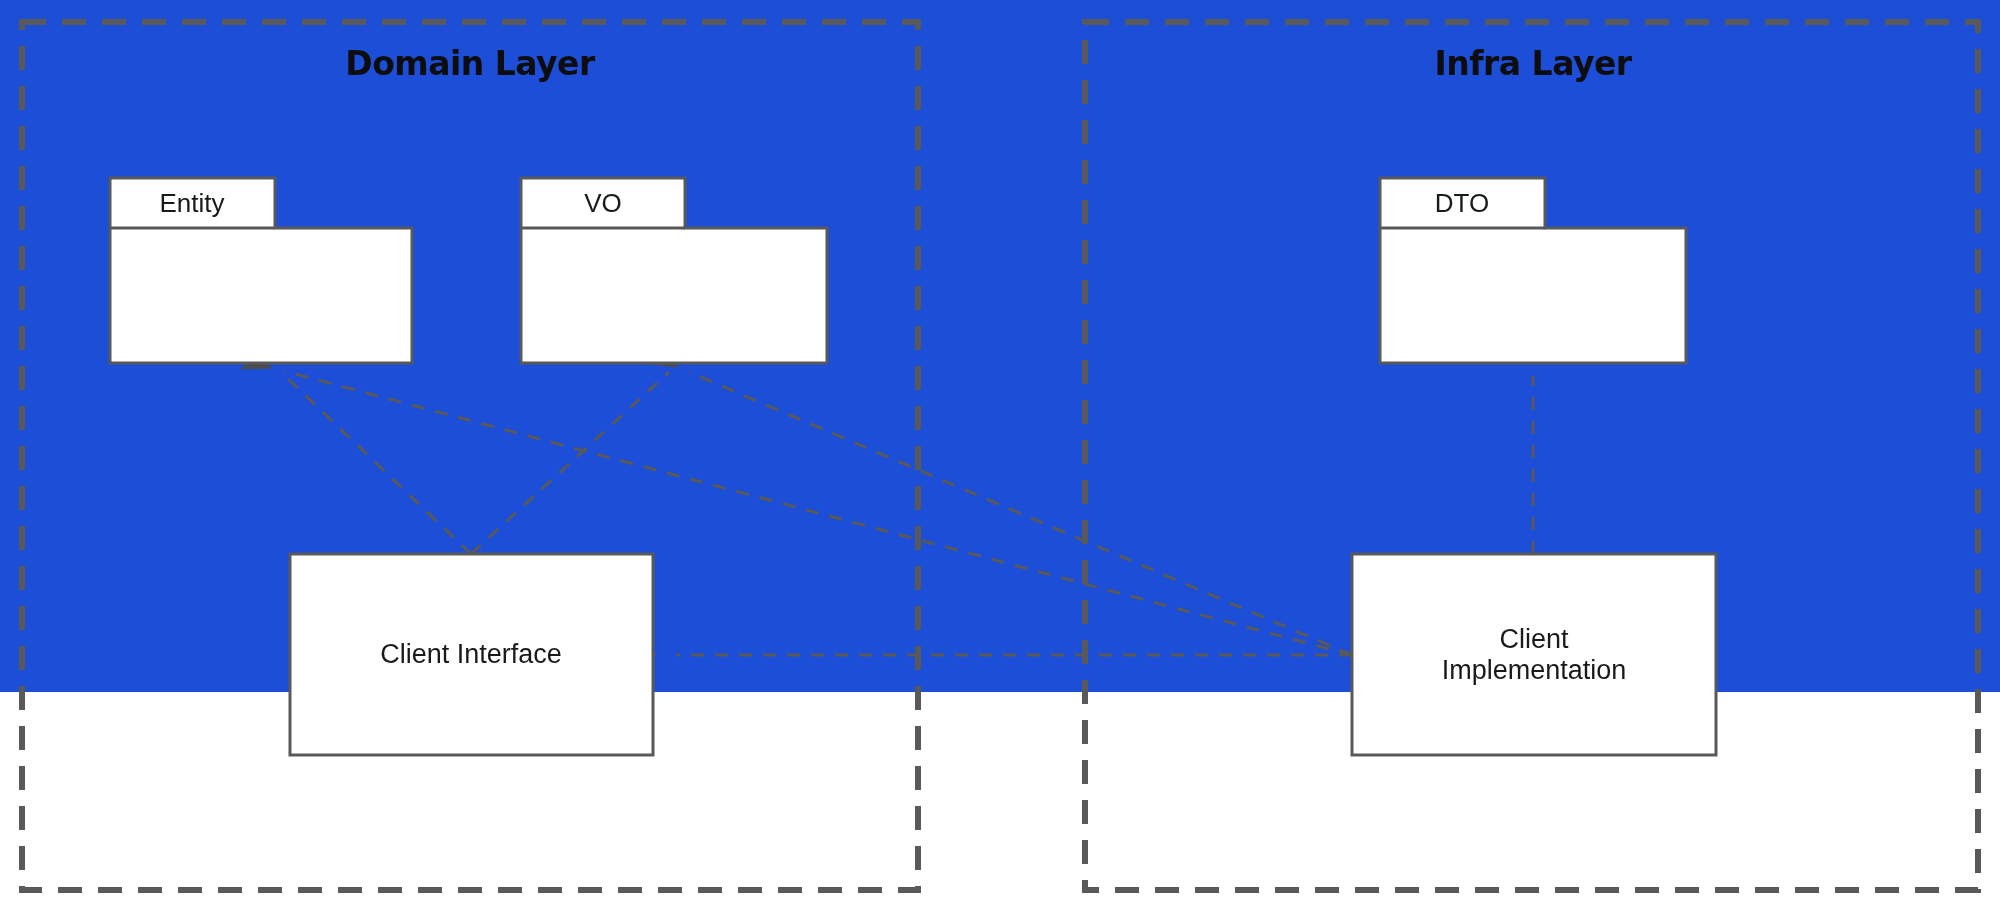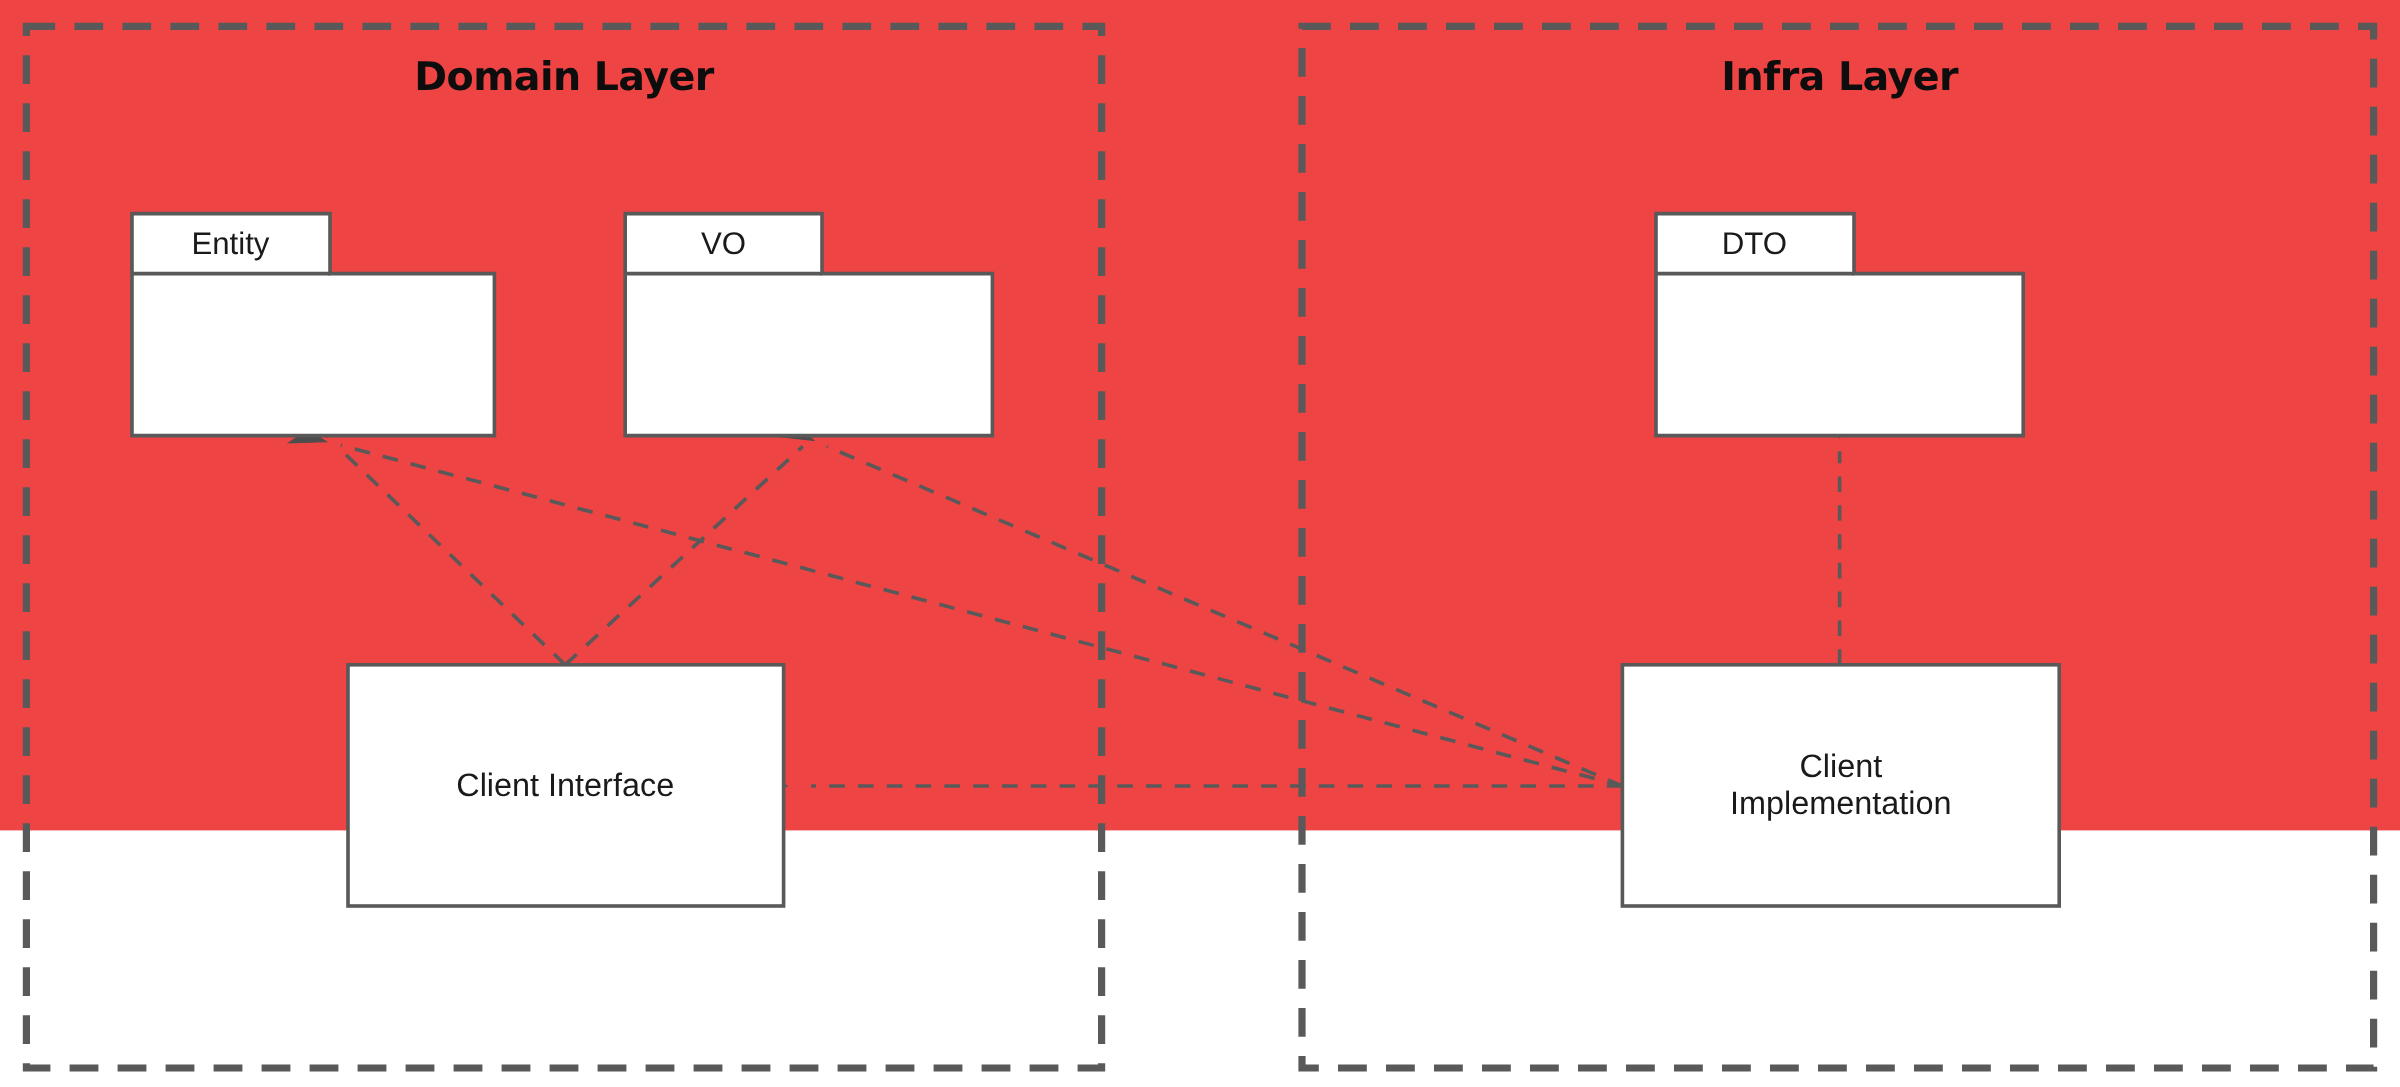--- a/index.html
+++ b/index.html
@@ -11,21 +11,21 @@
   body {
     width: 2000px;
     height: 906px;
     font-family: "Liberation Sans", sans-serif;
     overflow: hidden;
   }
   #diagram-root {
     position: relative;
     width: 2000px;
     height: 692px;
-    background: #ef4444;
+    background: #1d4ed8;
   }
   svg#diagram-svg {
     display: block;
     width: 2000px;
     height: 906px;
   }
   .layer-frame {
     fill: none;
     stroke: #595959;
     stroke-width: 6;

